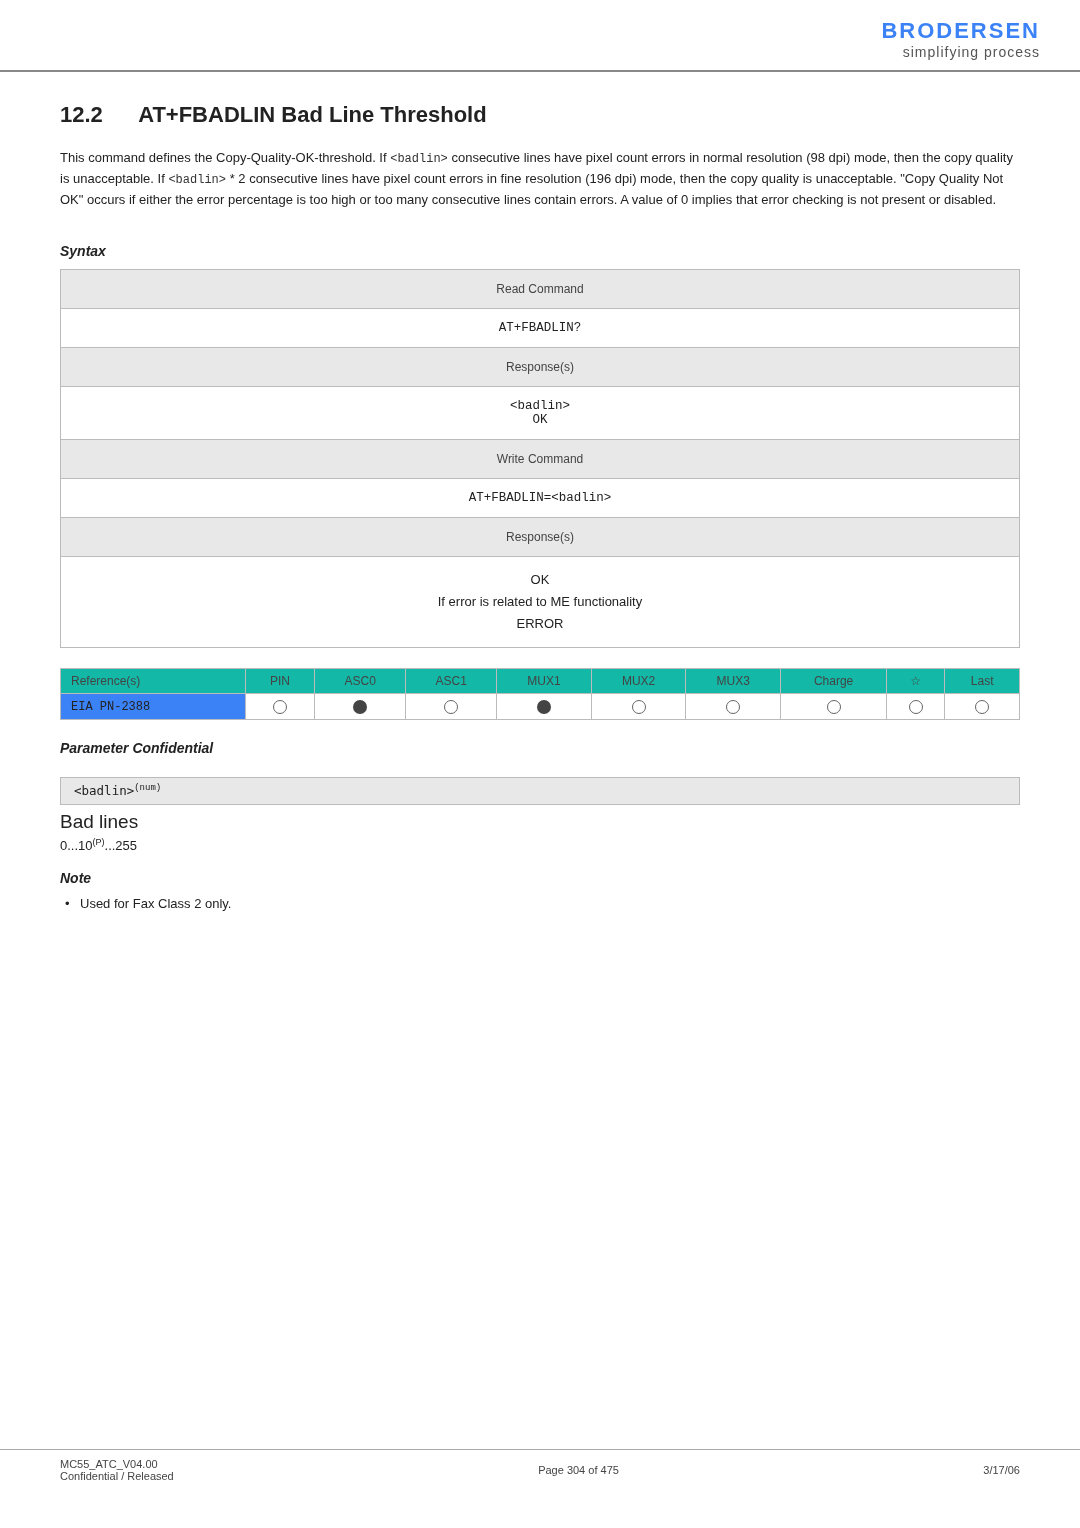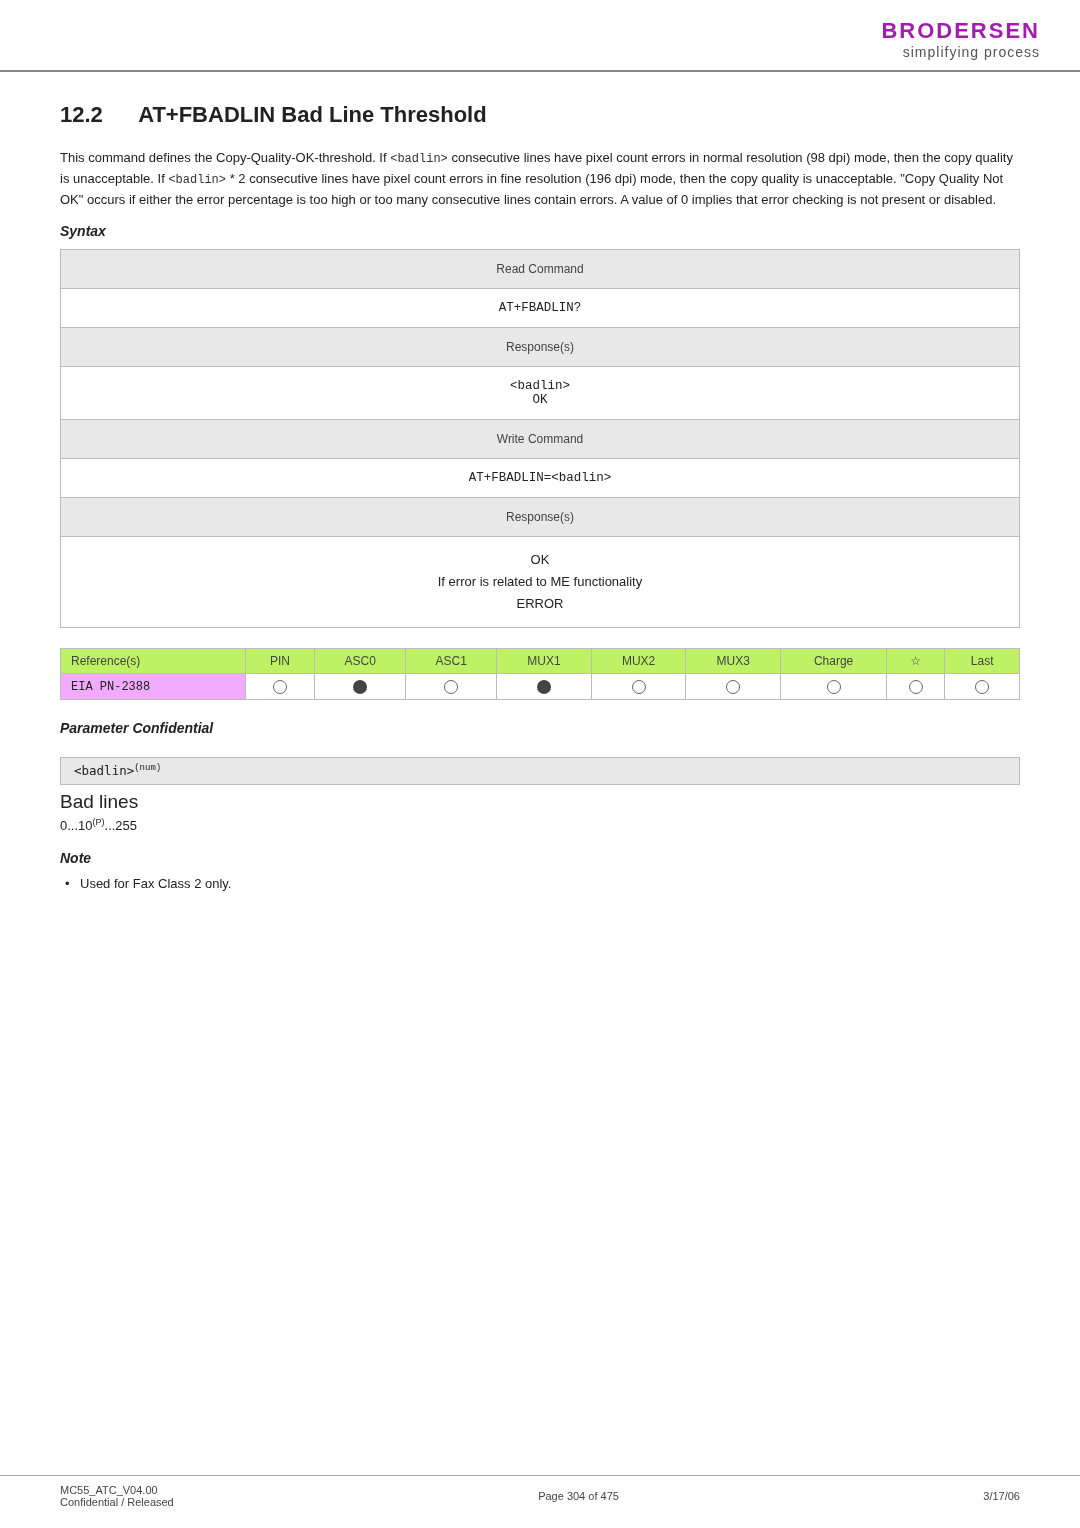--- a/index.html
+++ b/index.html
@@ -34,21 +34,21 @@
     .logo-area {
       display: flex;
       flex-direction: column;
       align-items: flex-end;
     }
 
     .logo-text {
       font-size: 22px;
       font-weight: 900;
       letter-spacing: 2px;
-      color: #a21caf;
+      color: #3b82f6;
     }
 
     .logo-sub {
       font-size: 14px;
       color: #555;
       letter-spacing: 1px;
     }
 
     
     .content {
@@ -62,21 +62,21 @@
       color: #222;
     }
 
     .section-title .section-num {
       margin-right: 30px;
     }
 
     .body-text {
       font-size: 13px;
       line-height: 1.6;
-      margin-bottom: 12px;
+      margin-bottom: 32px;
       color: #222;
     }
 
     .body-text code, .inline-code {
       font-family: 'Courier New', Courier, monospace;
       font-size: 12px;
       color: #333;
     }
 
     .subsection-title {
@@ -129,31 +129,31 @@
     }
 
     .ref-table td {
       border: 1px solid #bbb;
       padding: 5px 8px;
       text-align: center;
       vertical-align: middle;
     }
 
     .ref-table .ref-header {
-      background: #bef264;
+      background: #14b8a6;
       font-size: 12px;
       font-weight: normal;
       color: #444;
     }
 
     .ref-table .ref-name-cell {
       text-align: left;
       font-family: 'Courier New', Courier, monospace;
       font-size: 12px;
-      background: #f0abfc;
+      background: #3b82f6;
       padding-left: 10px;
     }
 
     .circle-empty {
       display: inline-block;
       width: 14px;
       height: 14px;
       border-radius: 50%;
       border: 1.5px solid #666;
       vertical-align: middle;
@@ -211,21 +211,21 @@
 
     .note-list li::before {
       content: "•";
       position: absolute;
       left: 5px;
     }
 
     
     .footer {
       position: absolute;
-      bottom: 20px;
+      bottom: 46px;
       left: 0;
       right: 0;
       display: flex;
       justify-content: space-between;
       align-items: center;
       padding: 0 60px;
       border-top: 1px solid #aaa;
       padding-top: 8px;
       font-size: 11px;
       color: #444;

